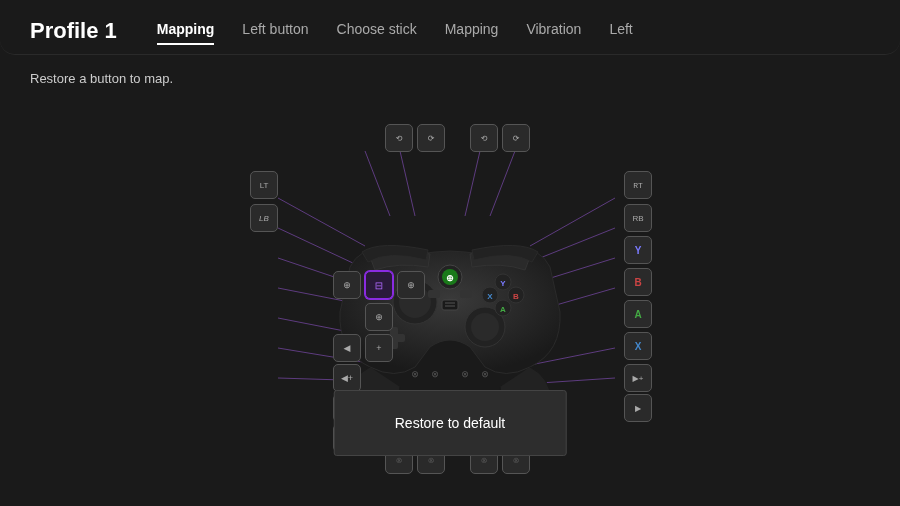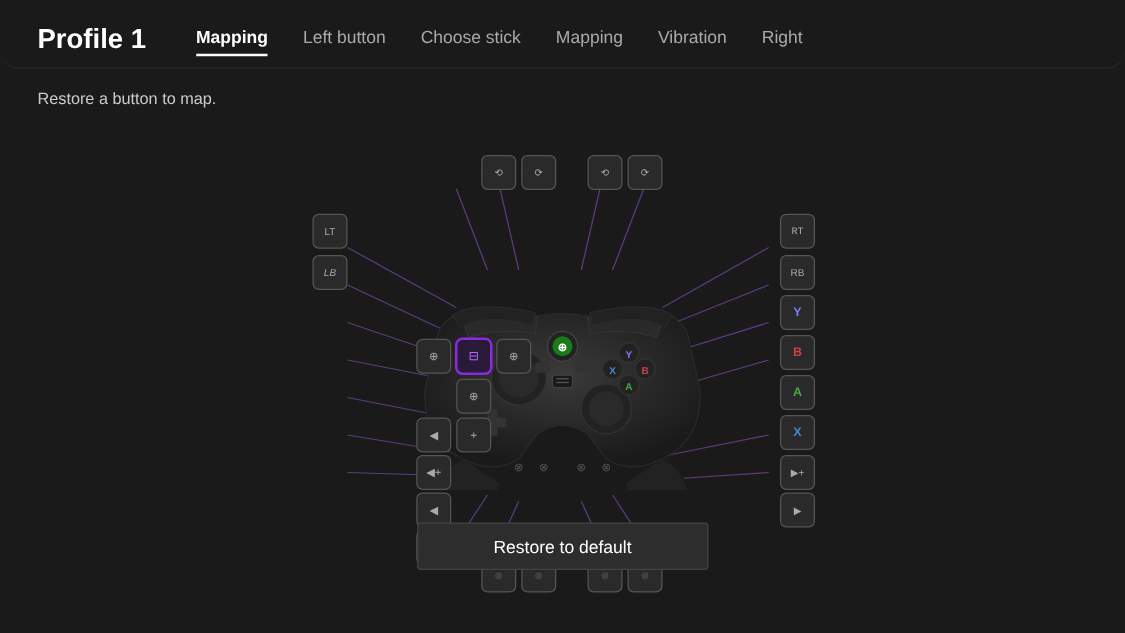--- a/index.html
+++ b/index.html
@@ -112,38 +112,38 @@
 
     
     .restore-btn {
       position: absolute;
       bottom: 20px;
       left: 50%;
       transform: translateX(-50%);
       background: #2d2d2d;
       border: 1px solid #444;
       color: #fff;
-      padding: 10px 60px;
+      padding: 24px 60px;
       font-size: 14px;
       cursor: pointer;
       border-radius: 3px;
     }
   </style>
 </head>
 <body>
 
 <div class="header">
   <div class="profile-title">Profile 1</div>
   <nav class="nav-tabs">
     <div class="nav-tab active">Mapping</div>
     <div class="nav-tab">Left button</div>
     <div class="nav-tab">Choose stick</div>
     <div class="nav-tab">Mapping</div>
     <div class="nav-tab">Vibration</div>
-    <div class="nav-tab">Right</div>
+    <div class="nav-tab">Left</div>
   </nav>
 </div>
 
 <div class="subtitle">Restore a button to map.</div>
 
 <div class="main-area">
   <div class="controller-container">
 
     <svg class="connector-lines" viewBox="0 0 560 360">
 

